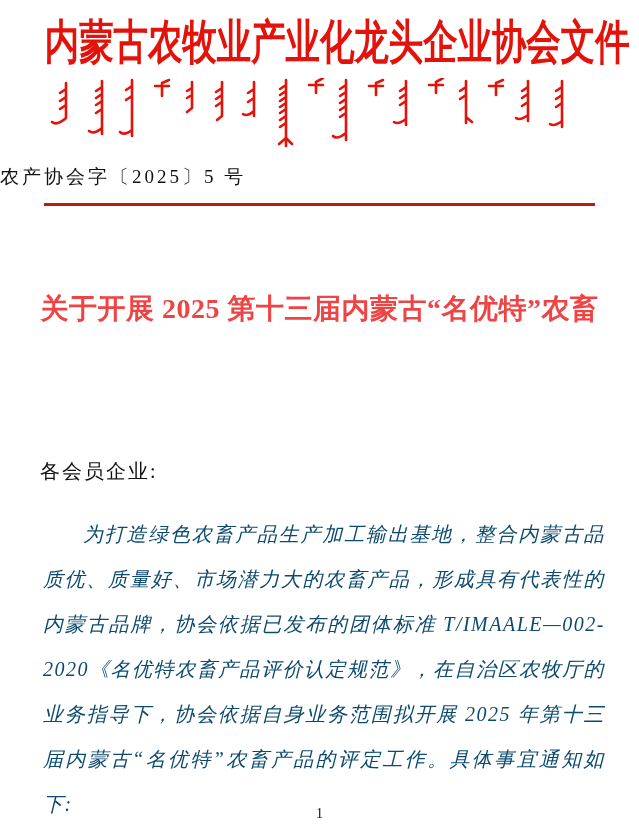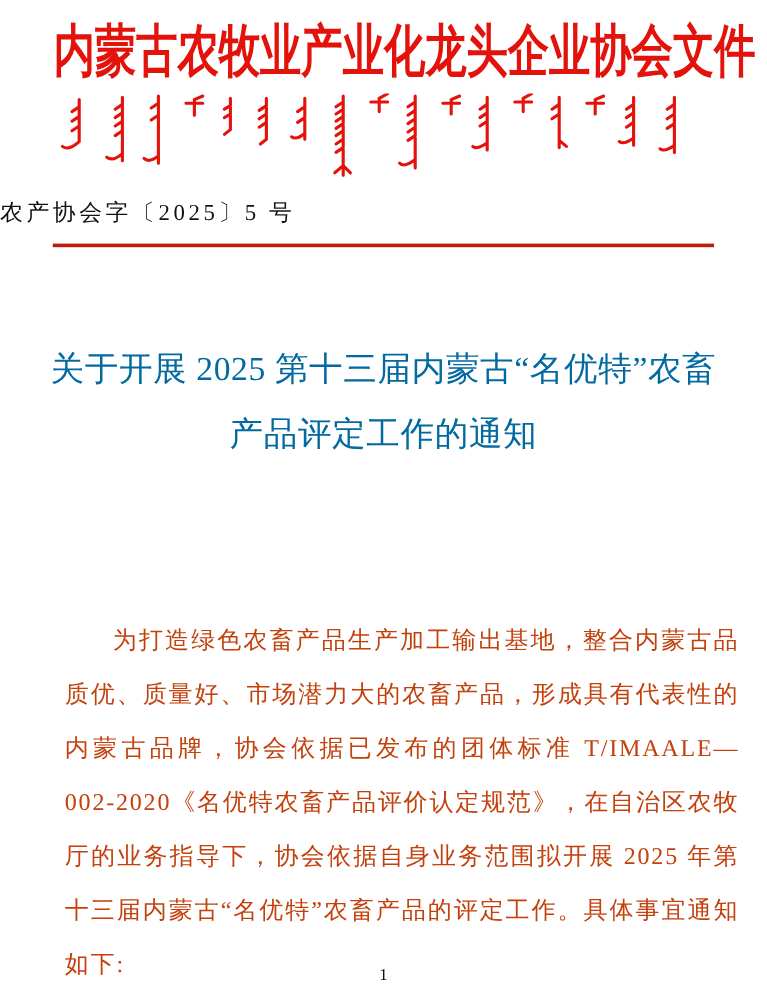--- a/index.html
+++ b/index.html
@@ -22,31 +22,31 @@
   
   .doc-number{
     position:absolute;top:164px;left:0;width:639px;text-align:left;
     font-size:19px;letter-spacing:3px;color:#111;
   }
   
   .divider{position:absolute;top:203px;left:44px;width:551px;height:3px;background:#c0190e;}
   
   .doc-title{
     position:absolute;top:282px;left:20px;width:599px;text-align:center;
-    font-size:28px;font-weight:normal;color:#0369a1;line-height:54px;letter-spacing:0.5px;
+    font-size:28px;font-weight:bold;color:#ef4444;line-height:54px;letter-spacing:0.5px;
   }
   
   .salutation{
     position:absolute;top:458px;left:40px;width:562px;
     font-size:20px;letter-spacing:2px;color:#111;
   }
   .paragraph{
-    position:absolute;top:512px;left:54px;width:562px;
-    font-size:20px;line-height:45px;letter-spacing:1.5px;color:#c2410c;
-    text-align:justify;text-indent:2em;
+    position:absolute;top:512px;left:43px;width:562px;
+    font-size:20px;line-height:45px;letter-spacing:1.5px;color:#0c4a6e;
+    text-align:justify;text-indent:2em;font-style:italic;
   }
   .page-number{
     position:absolute;top:806px;left:0;width:639px;text-align:center;
     font-size:14px;color:#111;
   }
 </style>
 </head>
 <body>
 
 <div class="page">
@@ -74,21 +74,21 @@
       <path d="M512 3 V49 M512 9 l-6 4 M512 17 l-6 4 M512 25 l-6 4 M512 43 q-8 6 -12 3"></path>
     </svg>
   </div>
 
   <div class="doc-number">农产协会字〔2025〕5 号</div>
 
   <div class="divider"></div>
 
   <div class="doc-title">
     <div>关于开展 2025 第十三届内蒙古“名优特”农畜</div>
-    <div>产品评定工作的通知</div>
   </div>
 
+  <div class="salutation">各会员企业:</div>
 
   <div class="paragraph">为打造绿色农畜产品生产加工输出基地，整合内蒙古品质优、质量好、市场潜力大的农畜产品，形成具有代表性的内蒙古品牌，协会依据已发布的团体标准 T/IMAALE—002-2020《名优特农畜产品评价认定规范》，在自治区农牧厅的业务指导下，协会依据自身业务范围拟开展 2025 年第十三届内蒙古“名优特”农畜产品的评定工作。具体事宜通知如下:</div>
 
   <div class="page-number">1</div>
 
 </div>
 
 </body></html>

